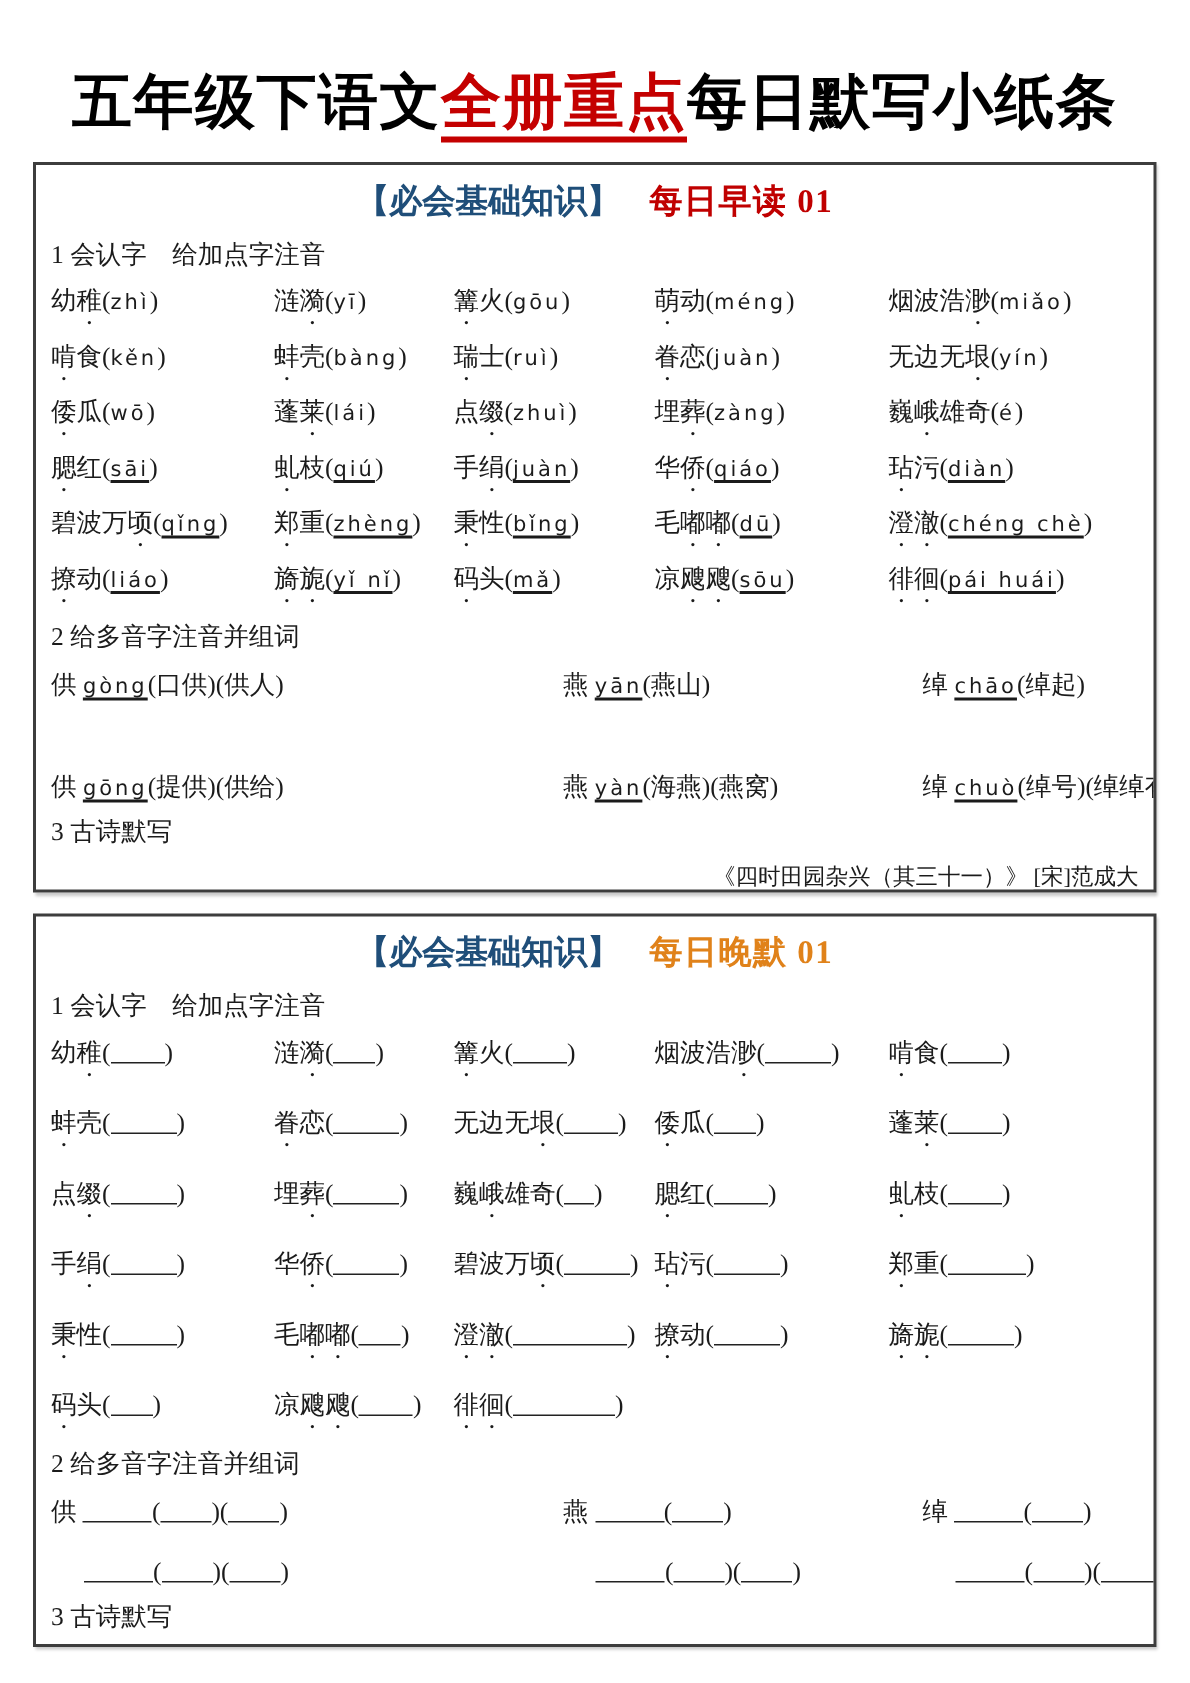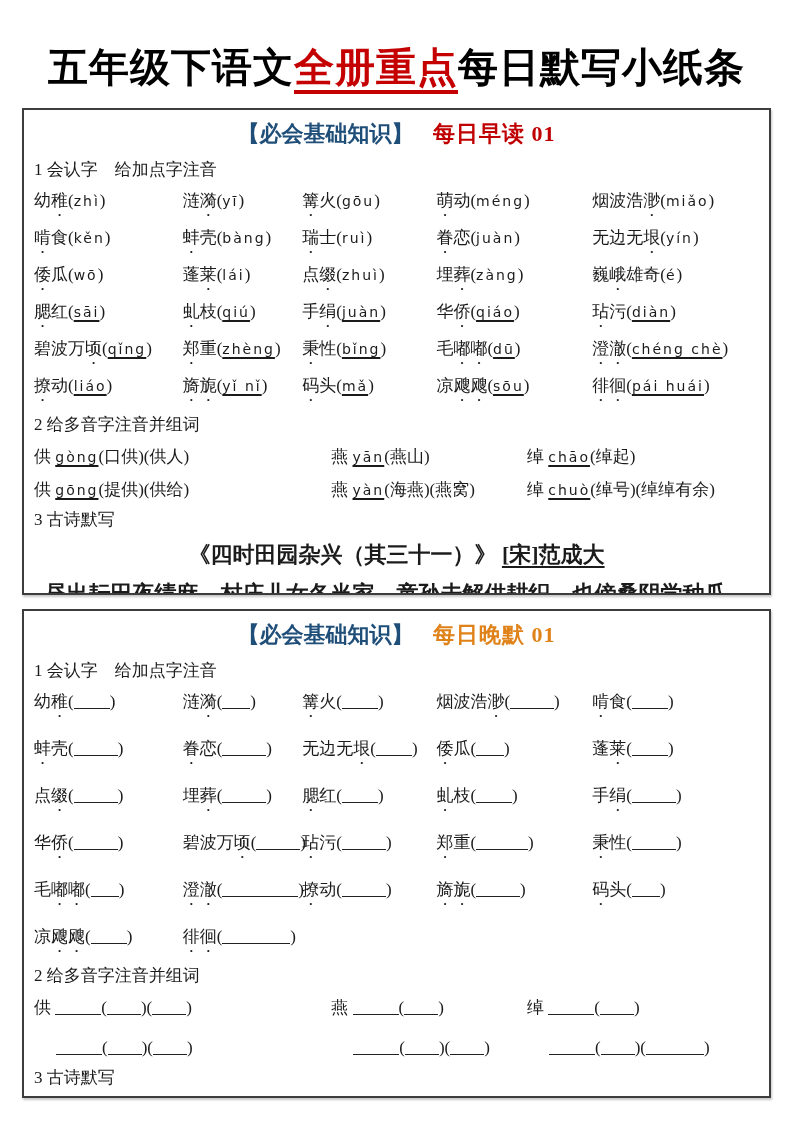--- a/index.html
+++ b/index.html
@@ -39,27 +39,27 @@
     text-emphasis:filled dot; text-emphasis-position:under right;
   }
   .py{ font-family:"DejaVu Sans","Liberation Sans",sans-serif; font-size:14px; letter-spacing:2px; }
   .py.ul{ text-decoration:underline; text-underline-offset:3px; text-decoration-thickness:1.5px; }
   .blank{
     display:inline-block; border-bottom:1.6px solid #222; height:14px; vertical-align:-2px;
   }
   
   .pgrid{
     display:grid; grid-template-columns:41% 27% 32%;
-    row-gap:9px; font-size:17px; line-height:1.4; margin-bottom:6px;
+    row-gap:9px; font-size:17px; line-height:1.4; margin-bottom:6px;gap:44px;
   }
   .b2 .pgrid{ row-gap:16px; }
   .pcell{ white-space:nowrap; }
   .pcell .indent{ display:inline-block; width:22px; }
   
-  .poem-line{ text-align:center; font-size:22px; margin-top:9px; white-space:nowrap;font-weight:bold; }
+  .poem-line{ text-align:right; font-size:15px; margin-top:9px; white-space:nowrap; }
   .u{ text-decoration:underline; text-underline-offset:4px; text-decoration-thickness:1.5px; }
 </style>
 </head>
 <body>
 
 <div class="page">
 
   <div class="main-title"><span>五年级下语文</span><span class="hl">全册重点</span><span>每日默写小纸条</span></div>
 
   <div class="box b1">
@@ -127,20 +127,21 @@
         <div class="wcell"><span class="em-dot">篝</span><span>火</span>(<span class="blank" style="width: 36px;"></span>)</div>
         <div class="wcell"><span>烟波浩</span><span class="em-dot">渺</span>(<span class="blank" style="width: 44px;"></span>)</div>
         <div class="wcell"><span class="em-dot">啃</span><span>食</span>(<span class="blank" style="width: 36px;"></span>)</div>
         <div class="wcell"><span class="em-dot">蚌</span><span>壳</span>(<span class="blank" style="width: 44px;"></span>)</div>
         <div class="wcell"><span class="em-dot">眷</span><span>恋</span>(<span class="blank" style="width: 44px;"></span>)</div>
         <div class="wcell"><span>无边无</span><span class="em-dot">垠</span>(<span class="blank" style="width: 36px;"></span>)</div>
         <div class="wcell"><span class="em-dot">倭</span><span>瓜</span>(<span class="blank" style="width: 28px;"></span>)</div>
         <div class="wcell"><span>蓬</span><span class="em-dot">莱</span>(<span class="blank" style="width: 36px;"></span>)</div>
         <div class="wcell"><span>点</span><span class="em-dot">缀</span>(<span class="blank" style="width: 44px;"></span>)</div>
         <div class="wcell"><span>埋</span><span class="em-dot">葬</span>(<span class="blank" style="width: 44px;"></span>)</div>
+        <div class="wcell"><span>巍</span><span class="em-dot">峨</span><span>雄奇</span>(<span class="blank" style="width: 20px;"></span>)</div>
         <div class="wcell"><span class="em-dot">腮</span><span>红</span>(<span class="blank" style="width: 36px;"></span>)</div>
         <div class="wcell"><span class="em-dot">虬</span><span>枝</span>(<span class="blank" style="width: 36px;"></span>)</div>
         <div class="wcell"><span>手</span><span class="em-dot">绢</span>(<span class="blank" style="width: 44px;"></span>)</div>
         <div class="wcell"><span>华</span><span class="em-dot">侨</span>(<span class="blank" style="width: 44px;"></span>)</div>
         <div class="wcell"><span>碧波万</span><span class="em-dot">顷</span>(<span class="blank" style="width: 44px;"></span>)</div>
         <div class="wcell"><span class="em-dot">玷</span><span>污</span>(<span class="blank" style="width: 44px;"></span>)</div>
         <div class="wcell"><span class="em-dot">郑</span><span>重</span>(<span class="blank" style="width: 52px;"></span>)</div>
         <div class="wcell"><span class="em-dot">秉</span><span>性</span>(<span class="blank" style="width: 44px;"></span>)</div>
         <div class="wcell"><span>毛</span><span class="em-dot">嘟嘟</span>(<span class="blank" style="width: 28px;"></span>)</div>
         <div class="wcell"><span class="em-dot">澄澈</span>(<span class="blank" style="width: 76px;"></span>)</div>

